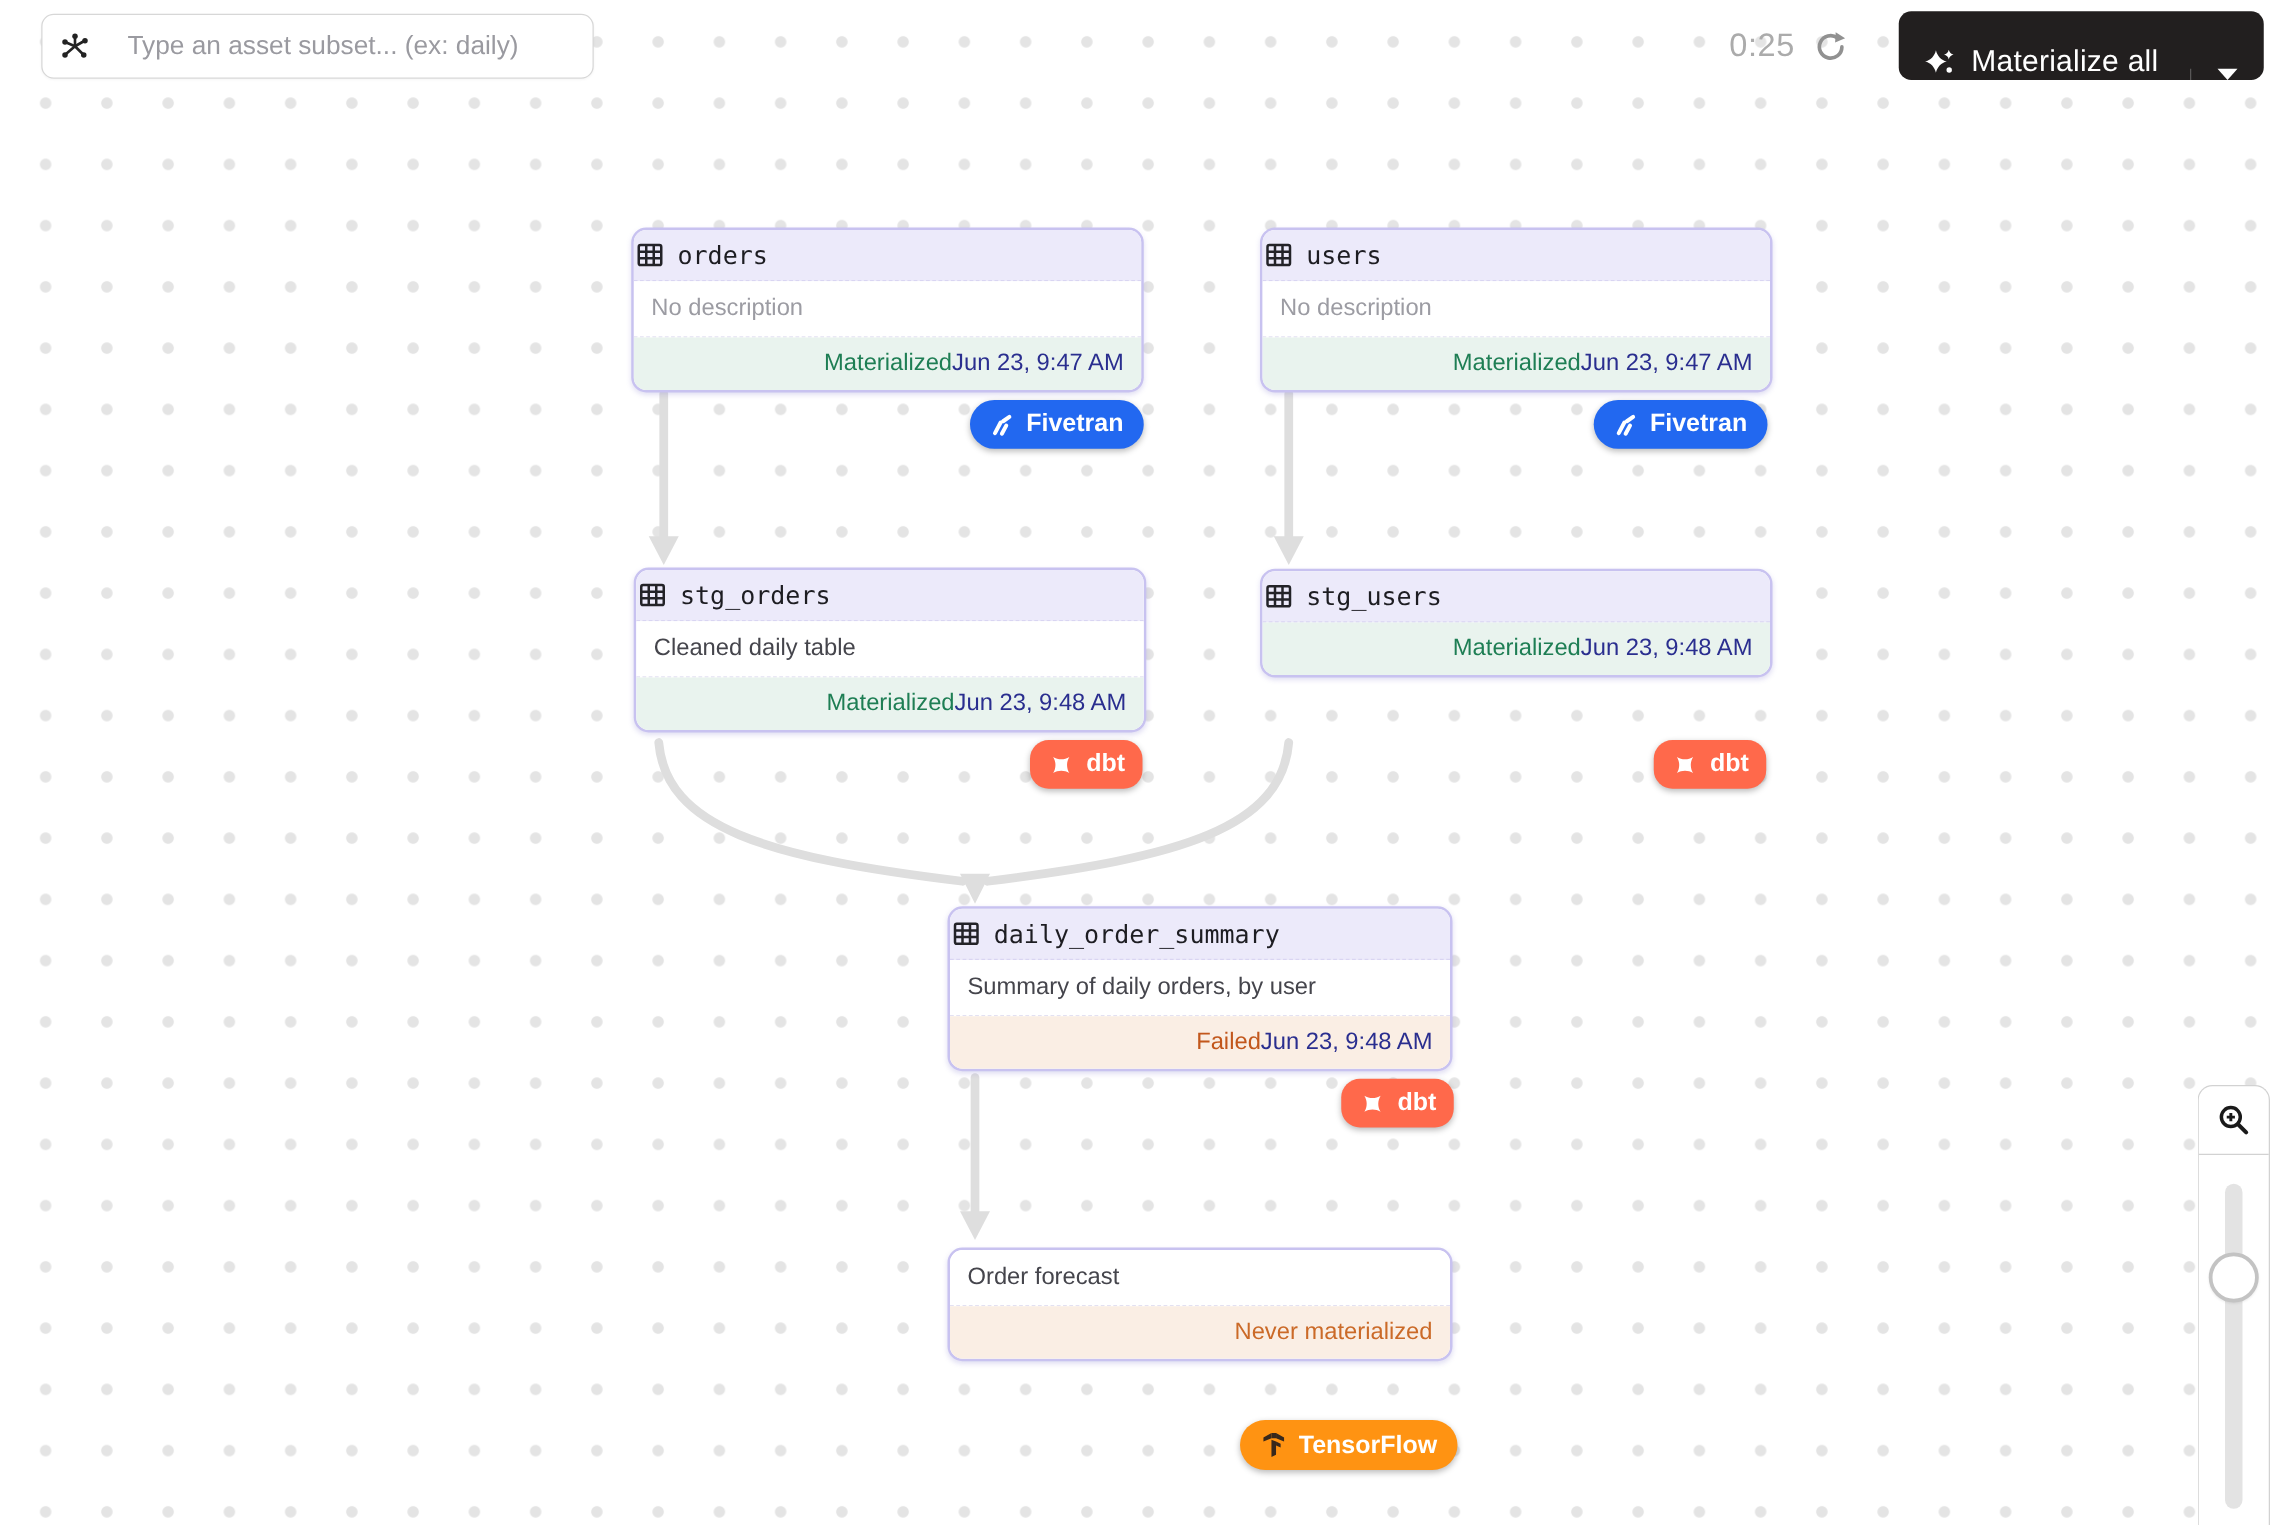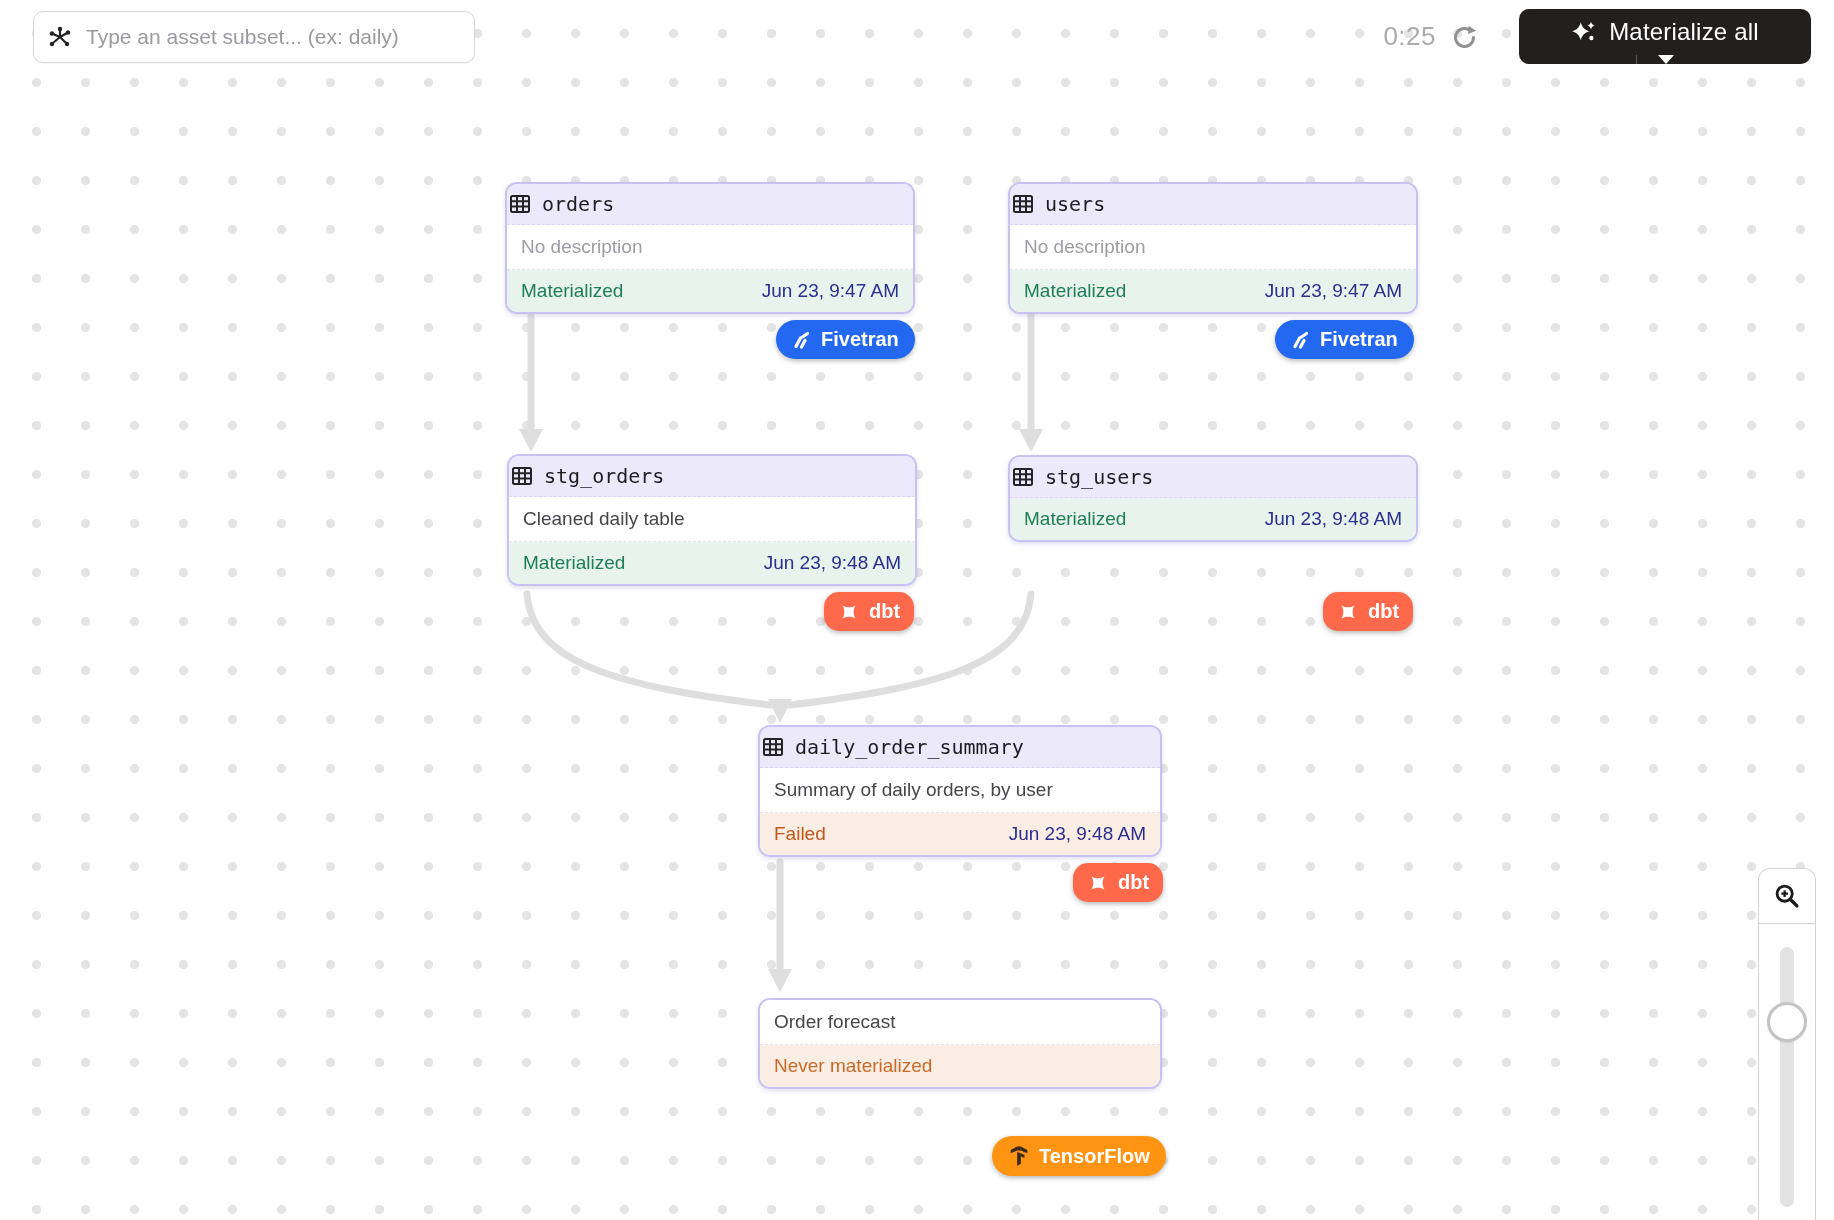--- a/index.html
+++ b/index.html
@@ -7,35 +7,35 @@
     position:relative;width:1834px;height:1220px;overflow:hidden;
     background:#fff;
     background-image:radial-gradient(circle,#e4e4e4 4.2px,transparent 4.9px);
     background-size:49px 49px;background-position:12px 9px;
     font-family:"Liberation Sans",sans-serif;cursor:grab;
   }
   
   .search{
     position:absolute;left:33px;top:11px;width:442px;height:52px;z-index:5;
     background:#fff;border:1.5px solid #d7d7d7;border-radius:10px;
-    display:flex;align-items:center;gap:12px;padding:0 14px;box-sizing:border-box;
+    display:flex;align-items:center;gap:28px;padding:0 14px;box-sizing:border-box;
     box-shadow:0 1px 2px rgba(0,0,0,.04);
   }
   .search input{
     border:none;outline:none;flex:1;font-size:21px;color:#3a3a3a;min-width:0;
     font-family:"Liberation Sans",sans-serif;background:transparent;white-space:nowrap;
   }
   .search input::placeholder{color:#9a9aa0;}
   .timer{position:absolute;left:1352px;top:21px;width:84px;text-align:right;
     font-size:26px;color:#ababab;z-index:5;letter-spacing:.5px;}
   .refresh{position:absolute;left:1451px;top:24px;width:27px;height:27px;z-index:5;cursor:pointer;}
   .mat-btn{
     position:absolute;left:1519px;top:9px;width:292px;height:55px;z-index:5;
-    background:#221f1f;border-radius:10px;display:flex;align-items:center;
-    color:#fff;cursor:pointer;user-select:none;flex-direction:column;
+    background:#221f1f;border-radius:10px;display:flex;align-items:flex-end;
+    color:#fff;cursor:pointer;user-select:none;
   }
   .mat-main{display:flex;align-items:center;gap:12px;padding:0 20px;flex:1;}
   .mat-label{font-size:24px;font-weight:500;letter-spacing:.2px;}
   .mat-caret{width:58px;display:flex;align-items:center;justify-content:center;
     border-left:1px solid rgba(255,255,255,.25);}
   .caret-down{width:0;height:0;border-left:8px solid transparent;
     border-right:8px solid transparent;border-top:9px solid #fff;}
   
   .edges{position:absolute;left:0;top:0;z-index:1;}
   
@@ -45,21 +45,21 @@
     box-shadow:0 2px 4px rgba(120,110,200,.22);cursor:pointer;
   }
   .hdr{
     height:40px;background:#eceafa;display:flex;align-items:center;gap:11px;
     padding:0 2px;border-bottom:1px dashed #d9d5f2;
   }
   .hdr .title{font-family:"DejaVu Sans Mono",monospace;font-size:20px;color:#1d1d22;}
   .desc{height:44px;display:flex;align-items:center;padding:0 14px;
     font-size:19px;color:#45454c;border-bottom:1px dashed #e3e1f2;background:#fff;}
   .desc.muted{color:#9c9ca3;}
-  .status{height:42px;display:flex;align-items:center;justify-content:space-between;
+  .status{height:42px;display:flex;align-items:center;justify-content:flex-end;
     padding:0 14px;font-size:19px;}
   .status.ok{background:#e9f3ee;}
   .status.ok .st{color:#1e7e54;}
   .status.warn{background:#faeee4;}
   .status.warn .st{color:#c2571c;}
   .status.never .st{color:#cb6a28;}
   .status .ts{color:#2a2e8f;font-weight:500;}
   
   .badge{
     position:absolute;z-index:3;height:39px;display:flex;align-items:center;gap:9px;

